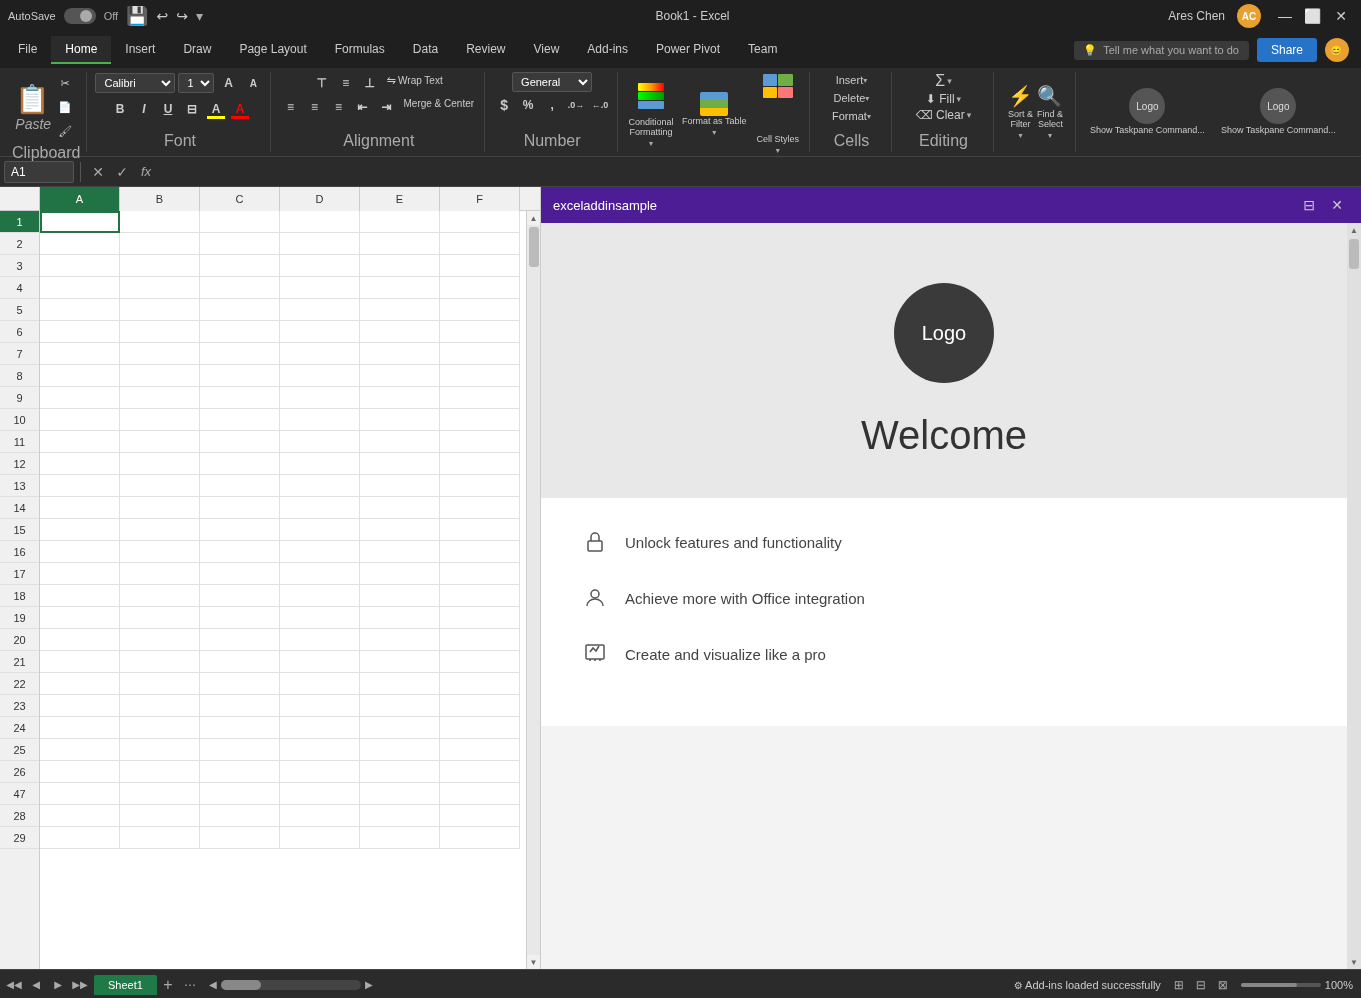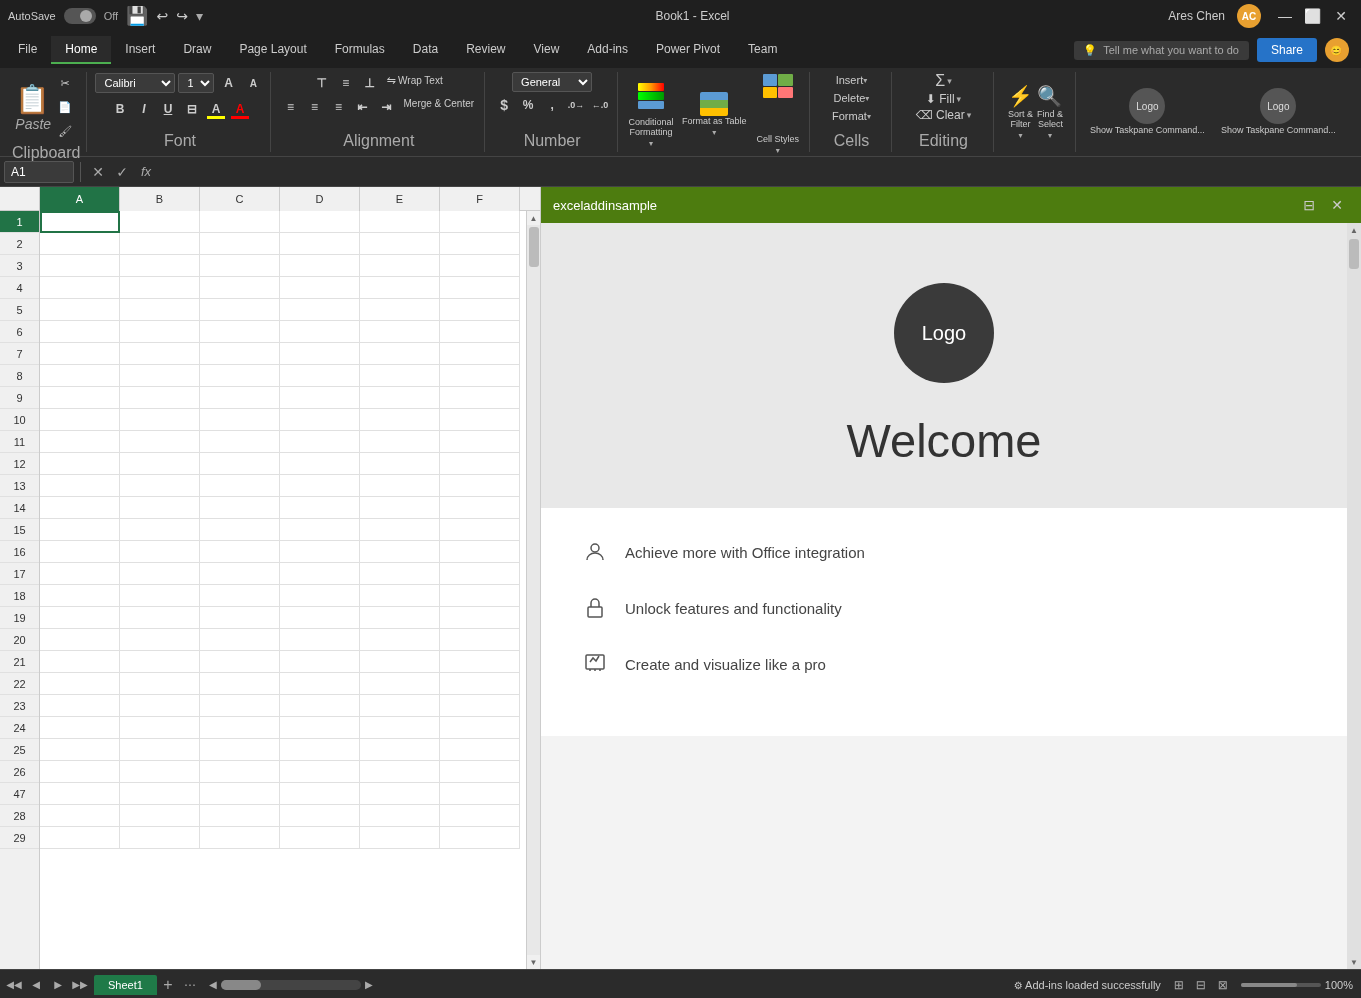--- a/index.html
+++ b/index.html
@@ -82,27 +82,27 @@
     .grid-cell.active-cell { border: 2px solid #217346; background: #fff; }
 
     
     .v-scrollbar { width: 14px; background: #f0f0f0; border-left: 1px solid #ccc; display: flex; flex-direction: column; align-items: center; }
     .scroll-arrow { width: 14px; height: 14px; display: flex; align-items: center; justify-content: center; font-size: 8px; color: #666; cursor: pointer; }
     .scroll-track { flex: 1; width: 14px; background: #e8e8e8; position: relative; }
     .scroll-thumb { width: 10px; height: 40px; background: #bbb; border-radius: 3px; margin: 2px; position: absolute; top: 0; left: 0; }
 
     
     .task-pane { flex: 1; background: #f3f3f3; display: flex; flex-direction: column; border-left: 1px solid #ccc; }
-    .task-pane-header { background: #4d7c0f; color: #fff; height: 36px; display: flex; align-items: center; justify-content: space-between; padding: 0 12px; font-size: 13px; }
+    .task-pane-header { background: #4c1d95; color: #fff; height: 36px; display: flex; align-items: center; justify-content: space-between; padding: 0 12px; font-size: 13px; }
     .task-pane-header-btns { display: flex; gap: 4px; }
     .task-pane-btn { width: 24px; height: 24px; display: flex; align-items: center; justify-content: center; color: #ccc; cursor: pointer; font-size: 14px; }
     .task-pane-content { flex: 1; overflow-y: auto; background: #f3f3f3; }
     .task-pane-hero { background: #e8e8e8; display: flex; flex-direction: column; align-items: center; justify-content: center; padding: 60px 20px 40px; }
     .logo-circle { width: 100px; height: 100px; background: #3a3a3a; border-radius: 50%; display: flex; align-items: center; justify-content: center; font-size: 20px; color: #fff; margin-bottom: 30px; }
-    .welcome-text { font-size: 47px; color: #333; font-weight: 300; }
+    .welcome-text { font-size: 40px; color: #333; font-weight: 300; }
     .task-pane-body { background: #fff; padding: 30px 40px; }
     .discover-text { font-size: 16px; color: #555; margin-bottom: 30px; text-align: center; }
     .feature-item { display: flex; align-items: center; gap: 16px; margin-bottom: 28px; font-size: 15px; color: #444; }
     .feature-icon { width: 28px; height: 28px; display: flex; align-items: center; justify-content: center; font-size: 18px; color: #555; flex-shrink: 0; }
 
     
     .bottom-bar { background: #2b2b2b; height: 30px; display: flex; align-items: center; border-top: 1px solid #444; }
     .sheet-nav { display: flex; align-items: center; gap: 2px; padding: 0 4px; }
     .sheet-nav-btn { width: 20px; height: 20px; display: flex; align-items: center; justify-content: center; color: #aaa; cursor: pointer; font-size: 10px; }
     .sheet-tab { background: #1f7a48; color: #fff; padding: 4px 14px; font-size: 11px; border-radius: 2px 2px 0 0; cursor: pointer; }
@@ -693,34 +693,34 @@
           <div class="logo-circle">
             <span>Logo</span>
           </div>
           <div class="welcome-text">Welcome</div>
         </div>
 
         <div class="task-pane-body">
           <div class="feature-item">
             <div class="feature-icon">
               <svg width="24" height="24" viewBox="0 0 24 24" fill="none" stroke="#555" stroke-width="1.5">
+                <rect x="5" y="11" width="14" height="10" rx="1"></rect>
+                <path d="M8 11V7a4 4 0 1 1 8 0v4"></path>
+              </svg>
+            </div>
+            <span style="font-size:15px;color:#444;">Unlock features and functionality</span>
+          </div>
+          <div class="feature-item">
+            <div class="feature-icon">
+              <svg width="24" height="24" viewBox="0 0 24 24" fill="none" stroke="#555" stroke-width="1.5">
                 <circle cx="12" cy="8" r="4"></circle>
                 <path d="M4 20c0-4 3.6-7 8-7s8 3 8 7"></path>
               </svg>
             </div>
             <span style="font-size:15px;color:#444;">Achieve more with Office integration</span>
-          </div>
-          <div class="feature-item">
-            <div class="feature-icon">
-              <svg width="24" height="24" viewBox="0 0 24 24" fill="none" stroke="#555" stroke-width="1.5">
-                <rect x="5" y="11" width="14" height="10" rx="1"></rect>
-                <path d="M8 11V7a4 4 0 1 1 8 0v4"></path>
-              </svg>
-            </div>
-            <span style="font-size:15px;color:#444;">Unlock features and functionality</span>
           </div>
           <div class="feature-item">
             <div class="feature-icon">
               <svg width="24" height="24" viewBox="0 0 24 24" fill="none" stroke="#555" stroke-width="1.5">
                 <rect x="3" y="3" width="18" height="14" rx="1"></rect>
                 <path d="M7 17v2M12 17v2M17 17v2"></path>
                 <path d="M7 10 l3-4 l3 3 l3-5"></path>
               </svg>
             </div>
             <span style="font-size:15px;color:#444;">Create and visualize like a pro</span>

